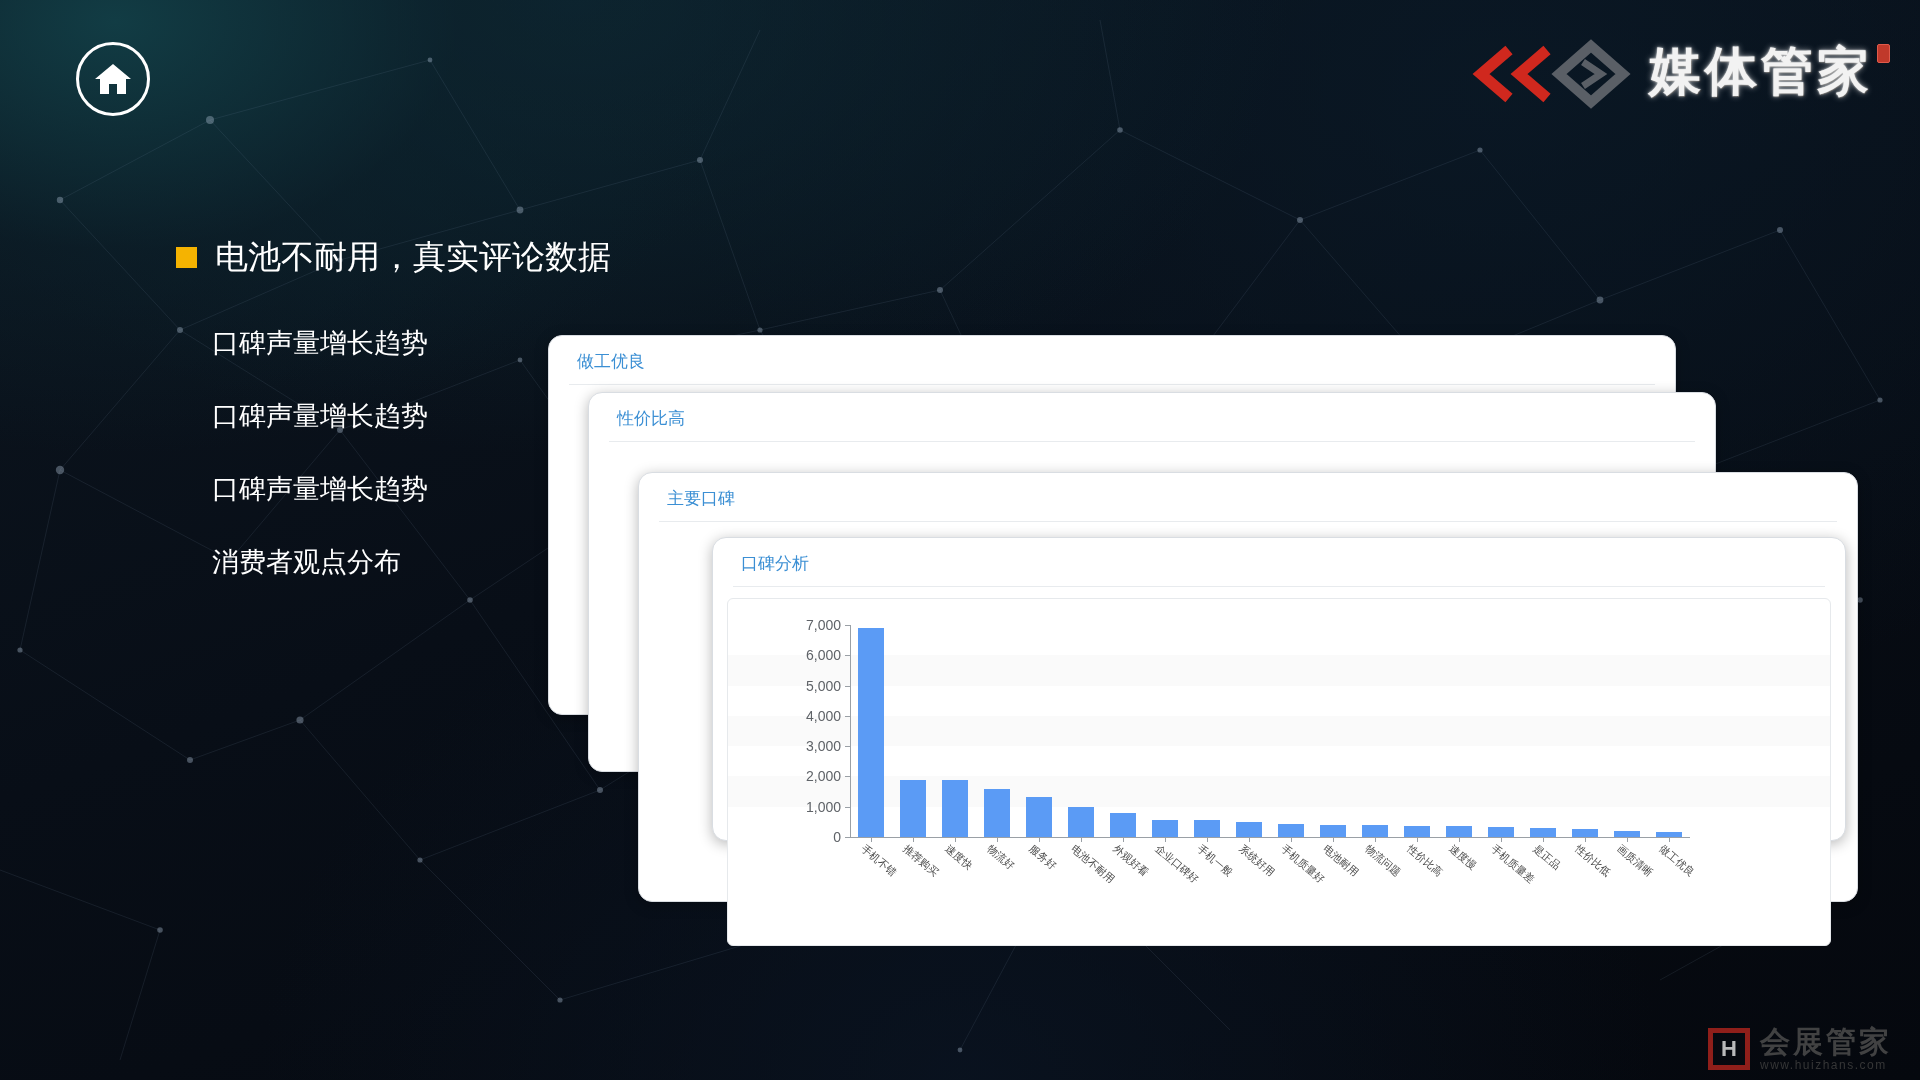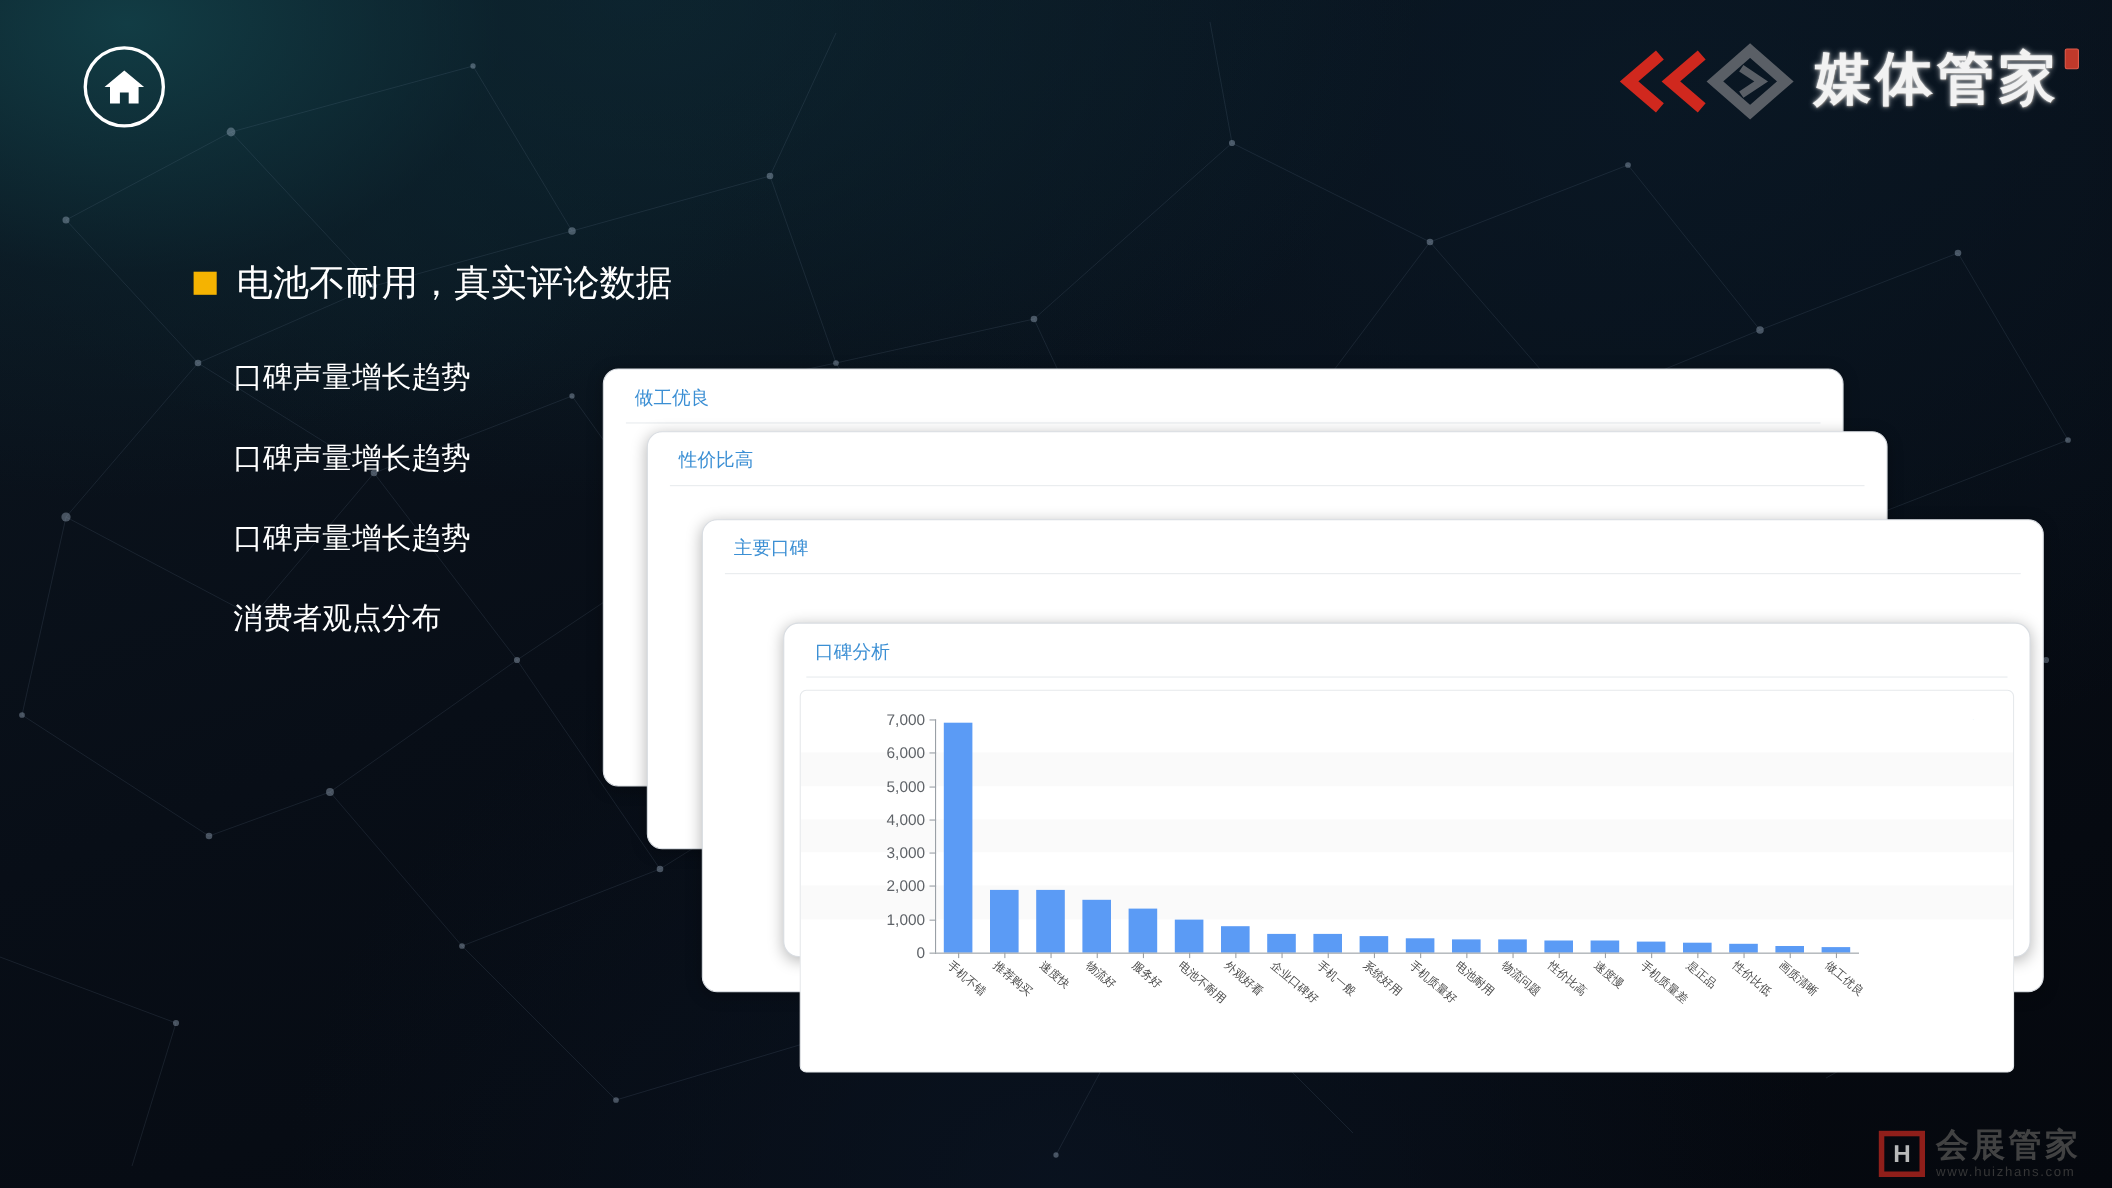--- a/index.html
+++ b/index.html
@@ -81,21 +81,21 @@
     font-size: 17px; color: #3b8fd4; font-weight: 400; white-space: nowrap;
   }
   .card-divider {
     position: absolute; left: 20px; right: 20px; top: 48px;
     height: 1px; background: #e8ebee;
   }
 
   #card1 { left: 548px; top: 335px; width: 1128px; height: 380px; }
   #card2 { left: 588px; top: 392px; width: 1128px; height: 380px; }
   #card3 { left: 638px; top: 472px; width: 1220px; height: 430px; }
-  #card4 { left: 712px; top: 566px; width: 1134px; height: 304px; }
+  #card4 { left: 712px; top: 537px; width: 1134px; height: 304px; }
 
   
   #chart-panel {
     position: absolute; left: 14px; top: 60px;
     width: 1104px; height: 348px;
     border: 1px solid #e6e9ec; border-radius: 6px; background: #fff;
     overflow: hidden;
   }
   #download-icon { position: absolute; right: 24px; top: 24px; cursor: pointer; }
 

